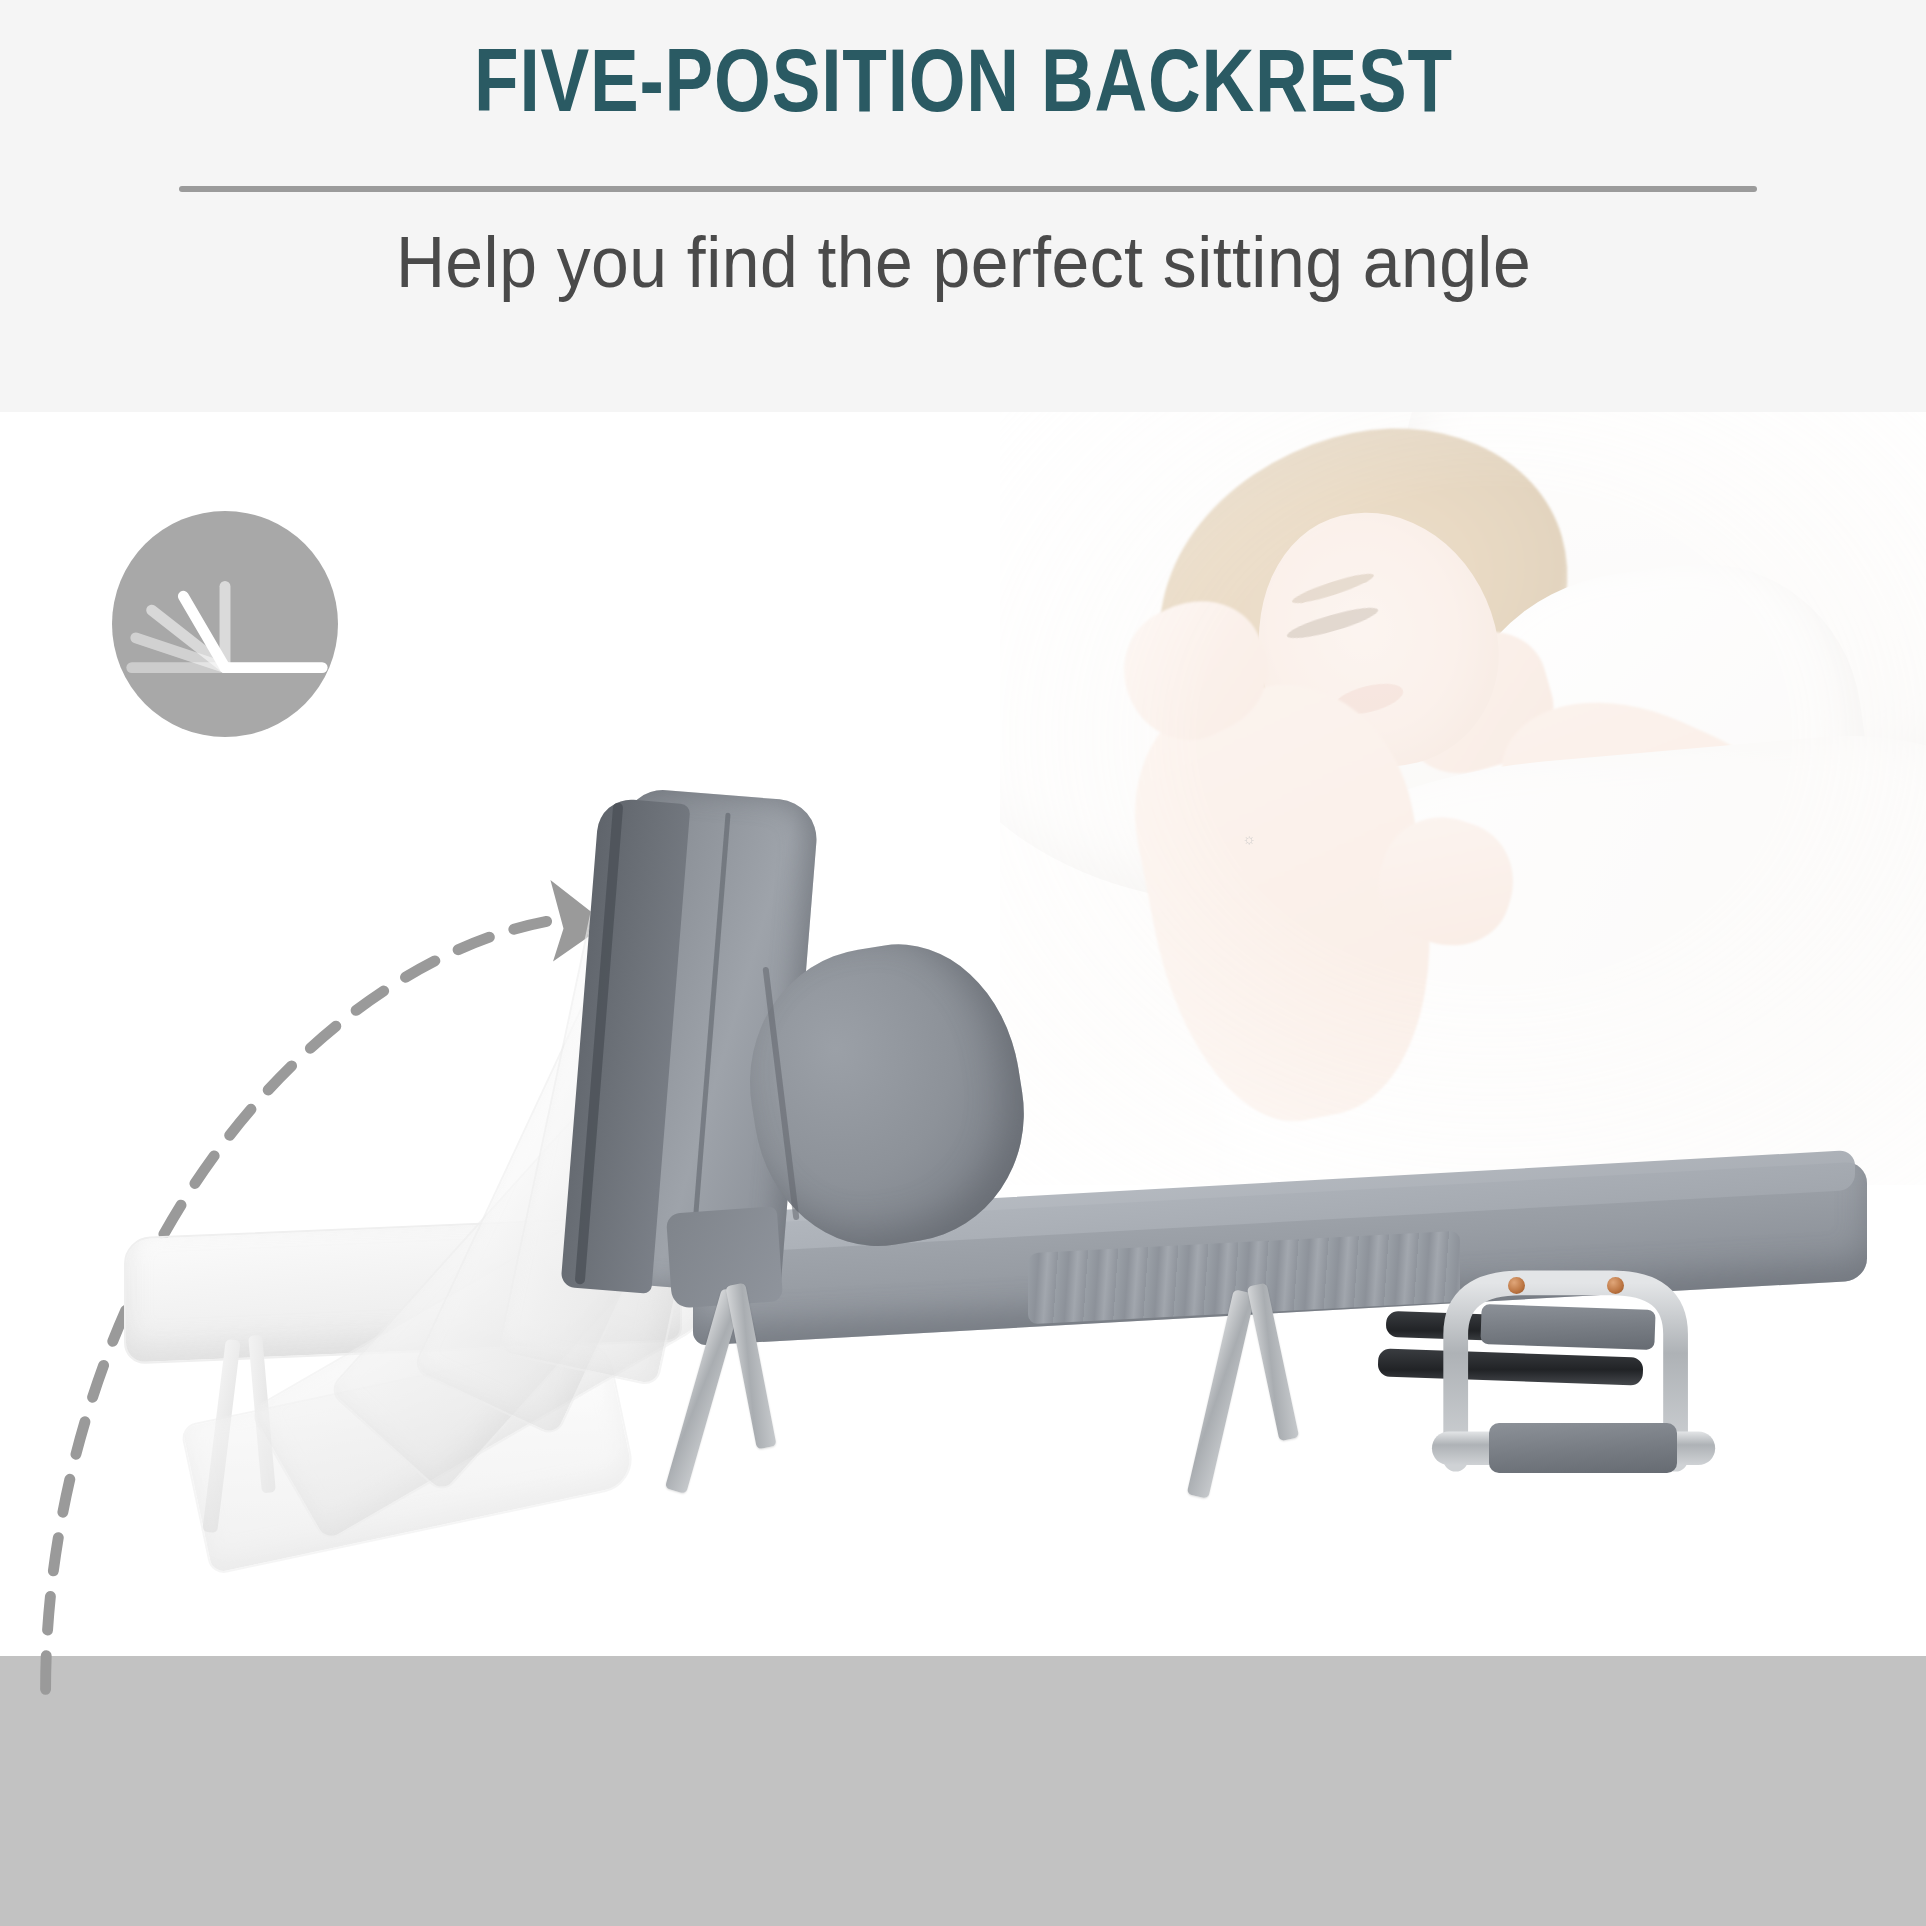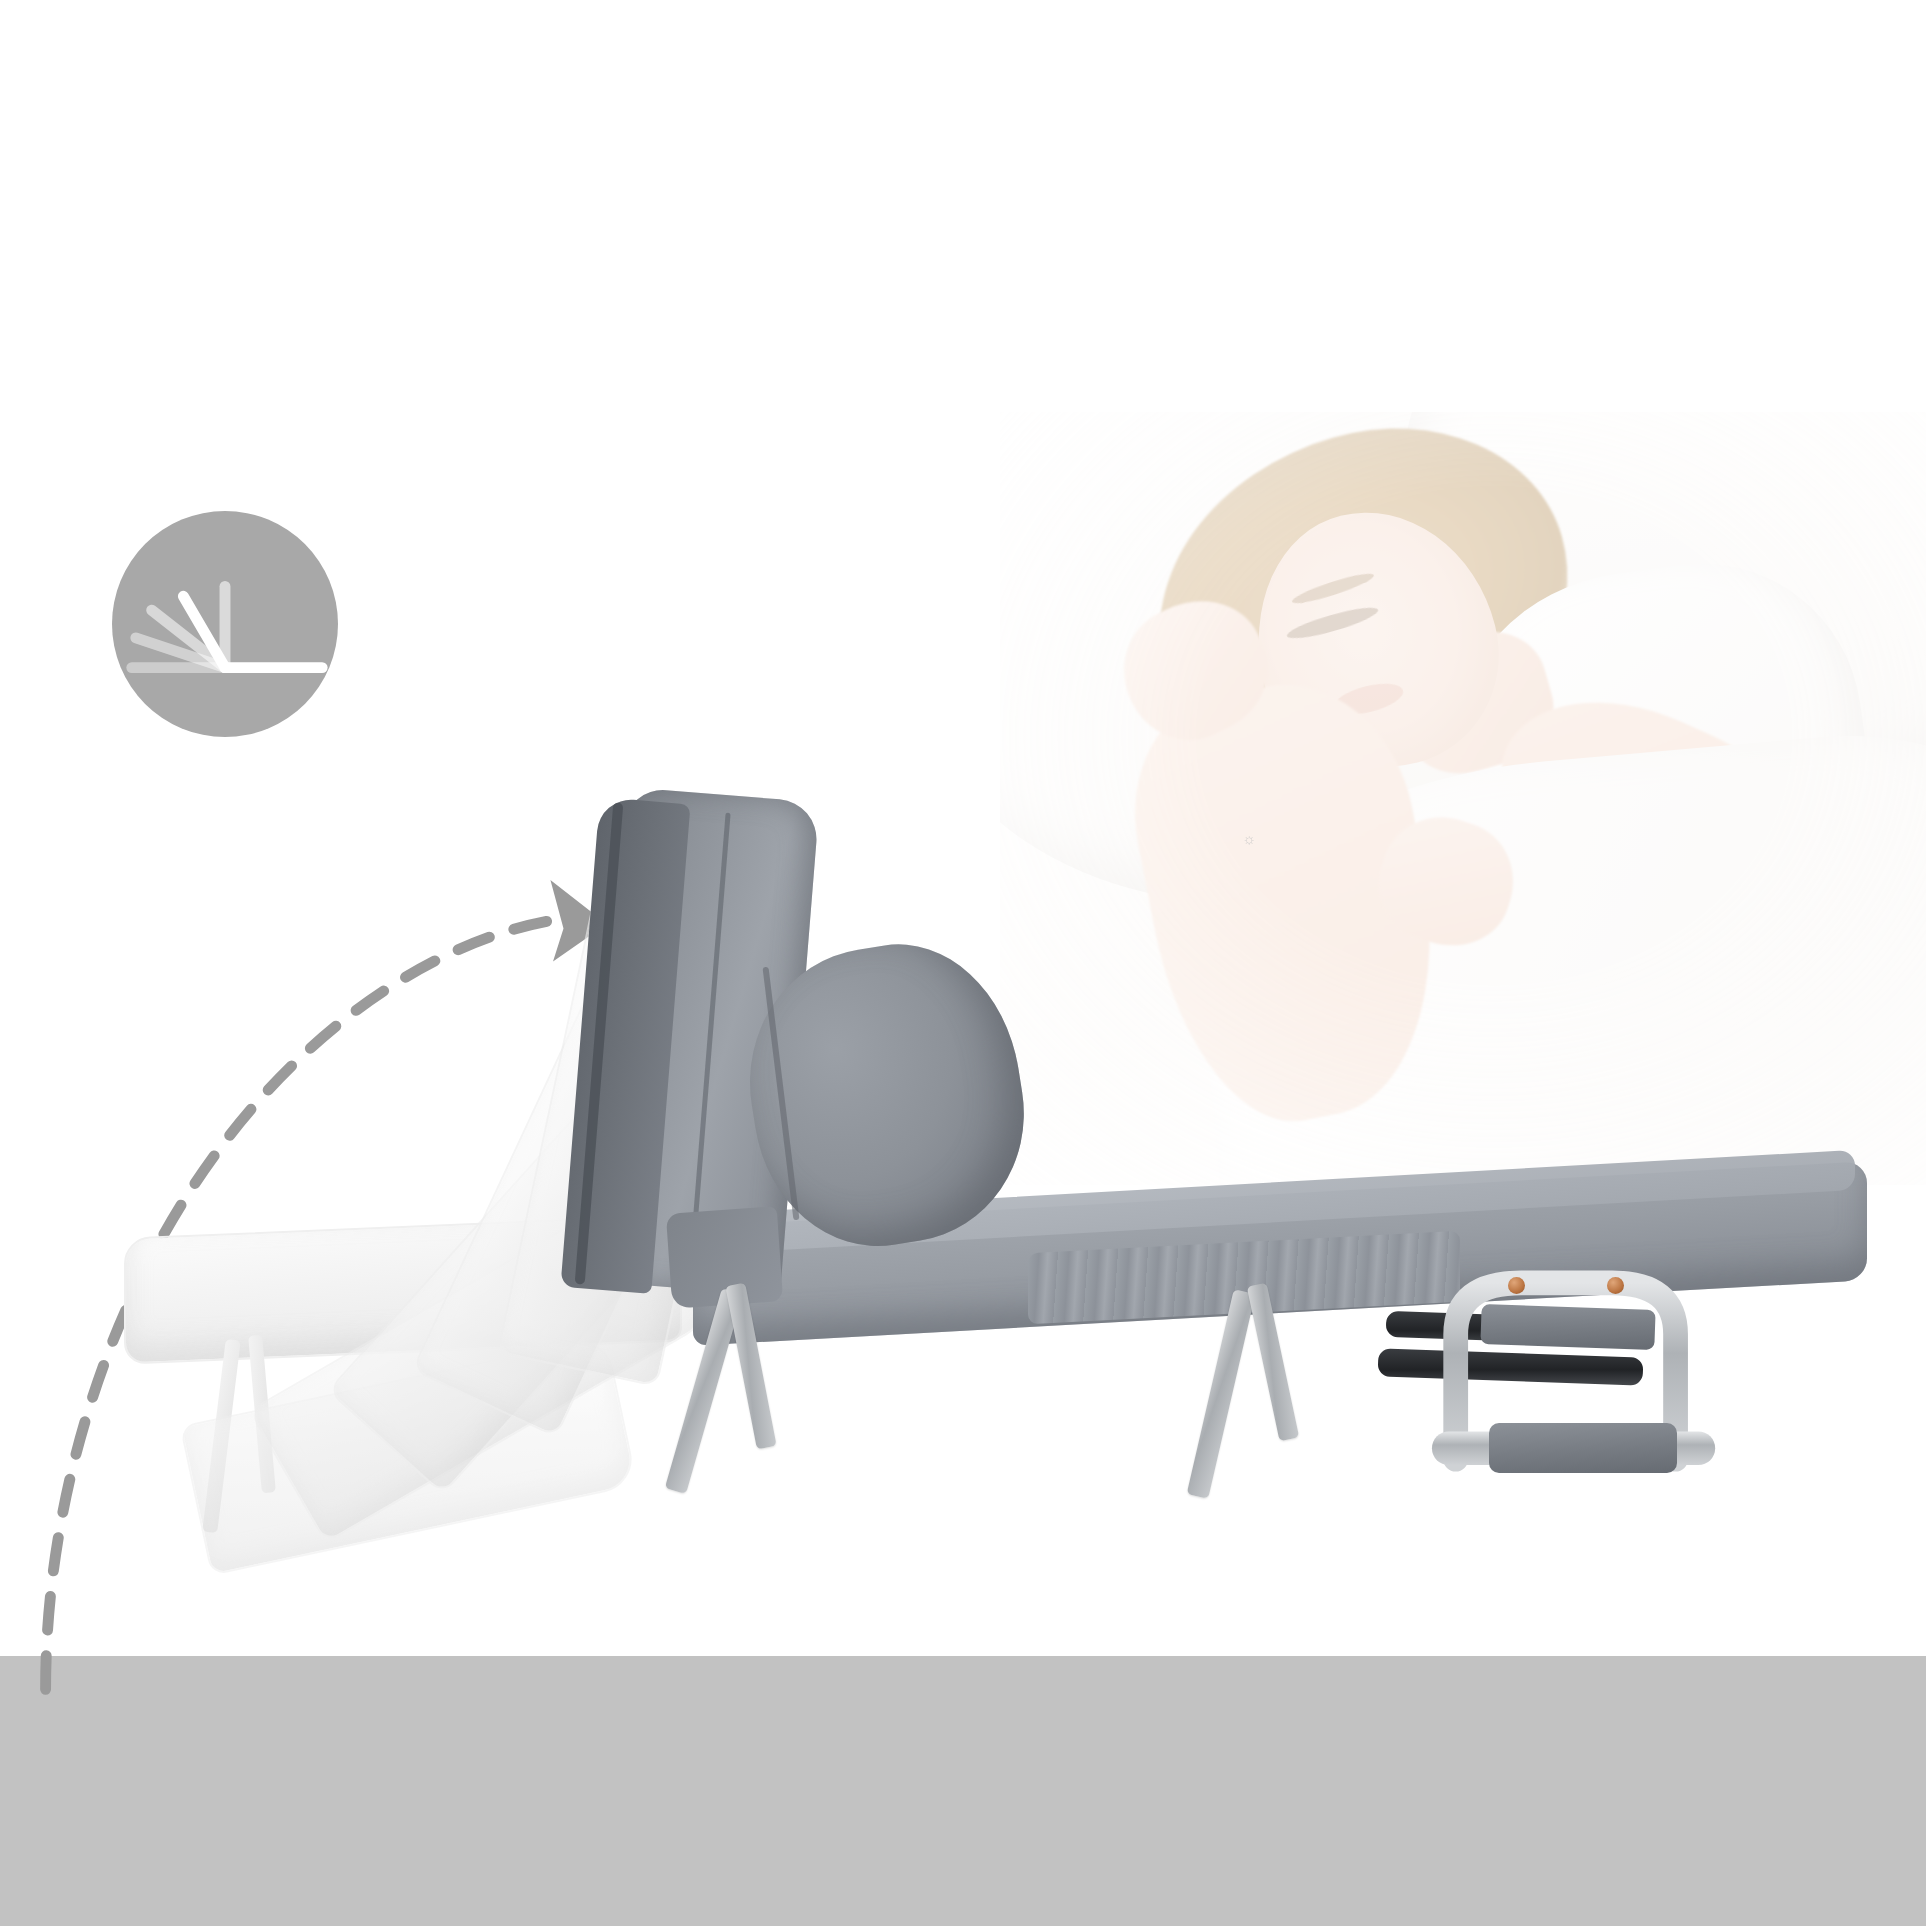--- a/index.html
+++ b/index.html
@@ -204,20 +204,27 @@
         background:radial-gradient(circle at 36% 32%,#e0a679,#b9723f 62%,#8a4e24);}
 
   
   .noselect{user-select:none;}
 </style>
 </head>
 <body>
 
 <div id="root">
 
+  <div class="header">
+    <div class="title noselect">FIVE-POSITION BACKREST</div>
+
+    <div class="divider"></div>
+
+    <div class="subtitle noselect">Help you find the perfect sitting angle</div>
+  </div>
 
   <div class="stage">
 
     <div class="floor"></div>
 
     <div class="photo">
       <div class="ph-bed"></div>
       <div class="ph-pillowA"></div>
       <div class="ph-pillowB"></div>
       <div class="ph-hair"></div>

